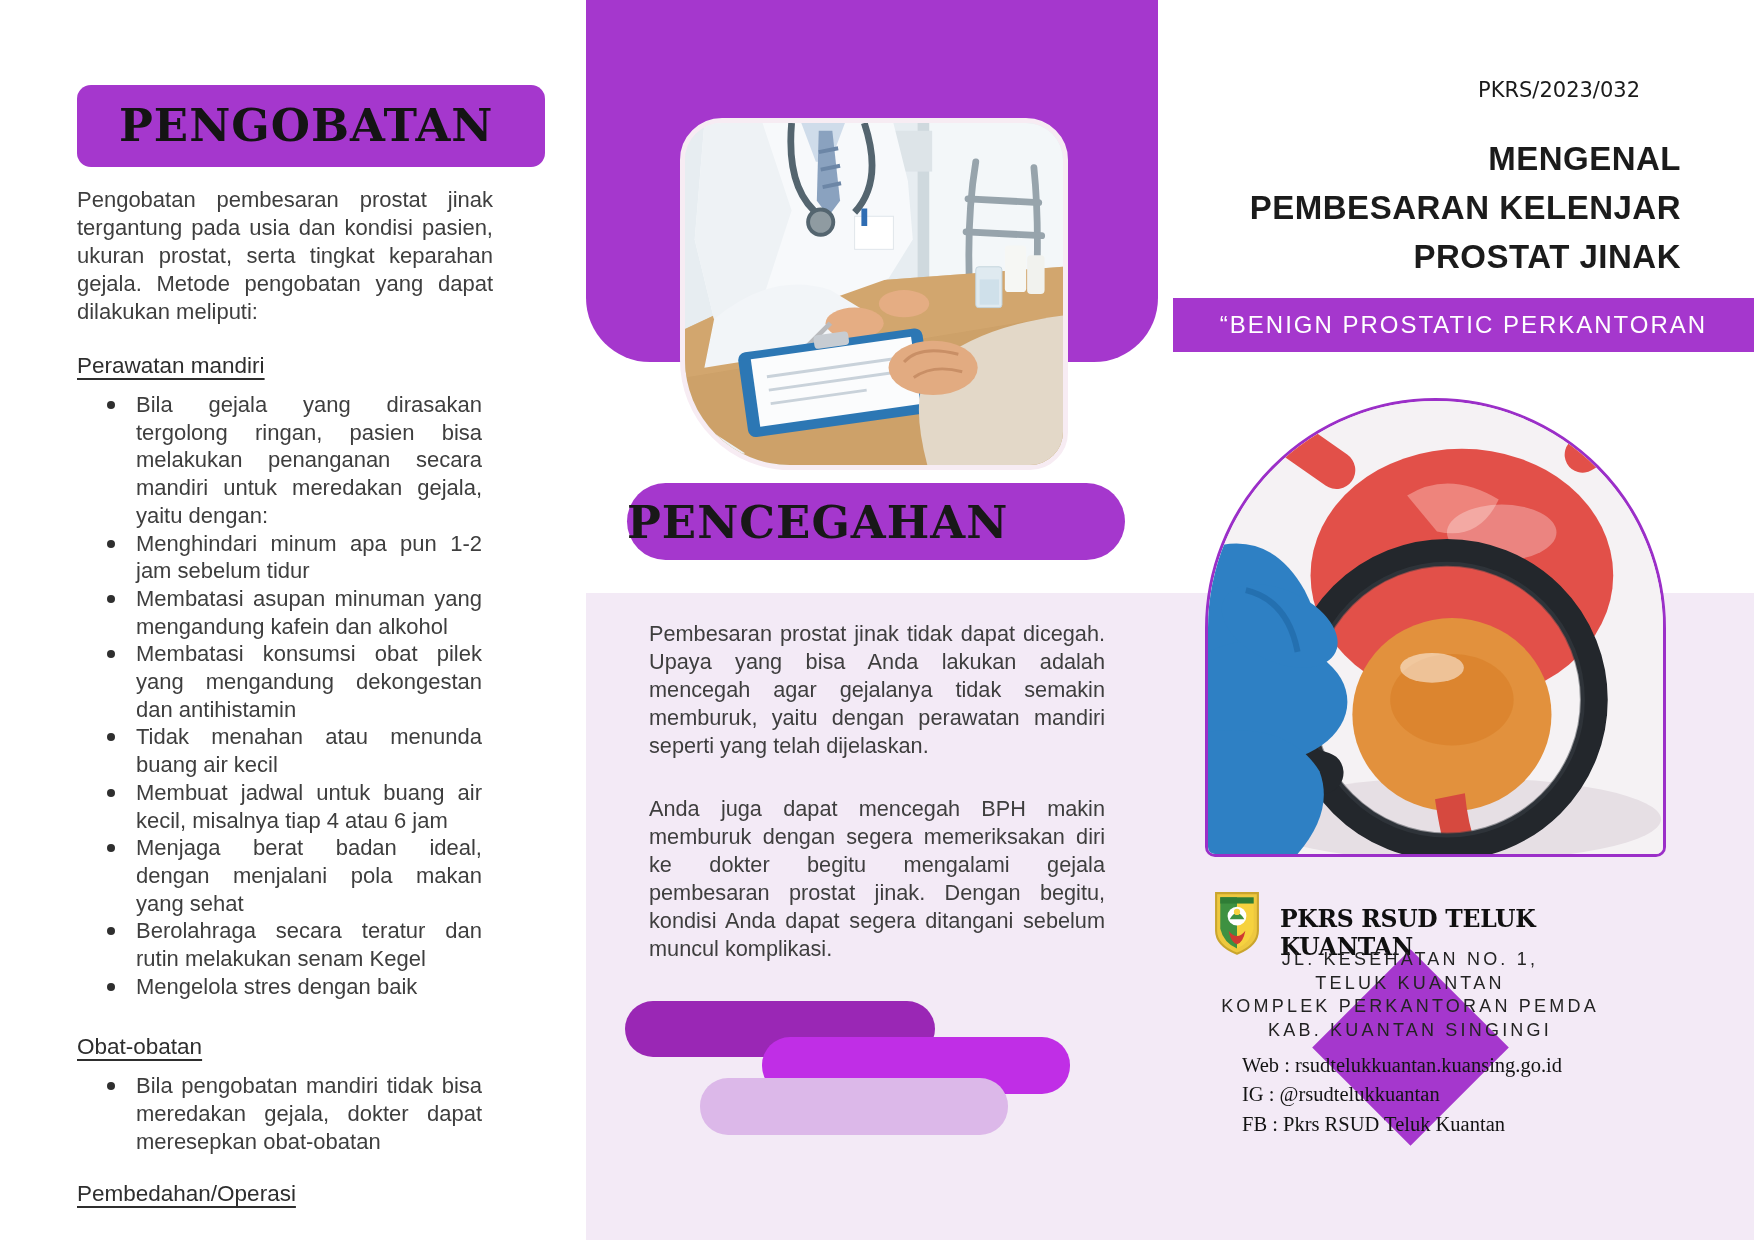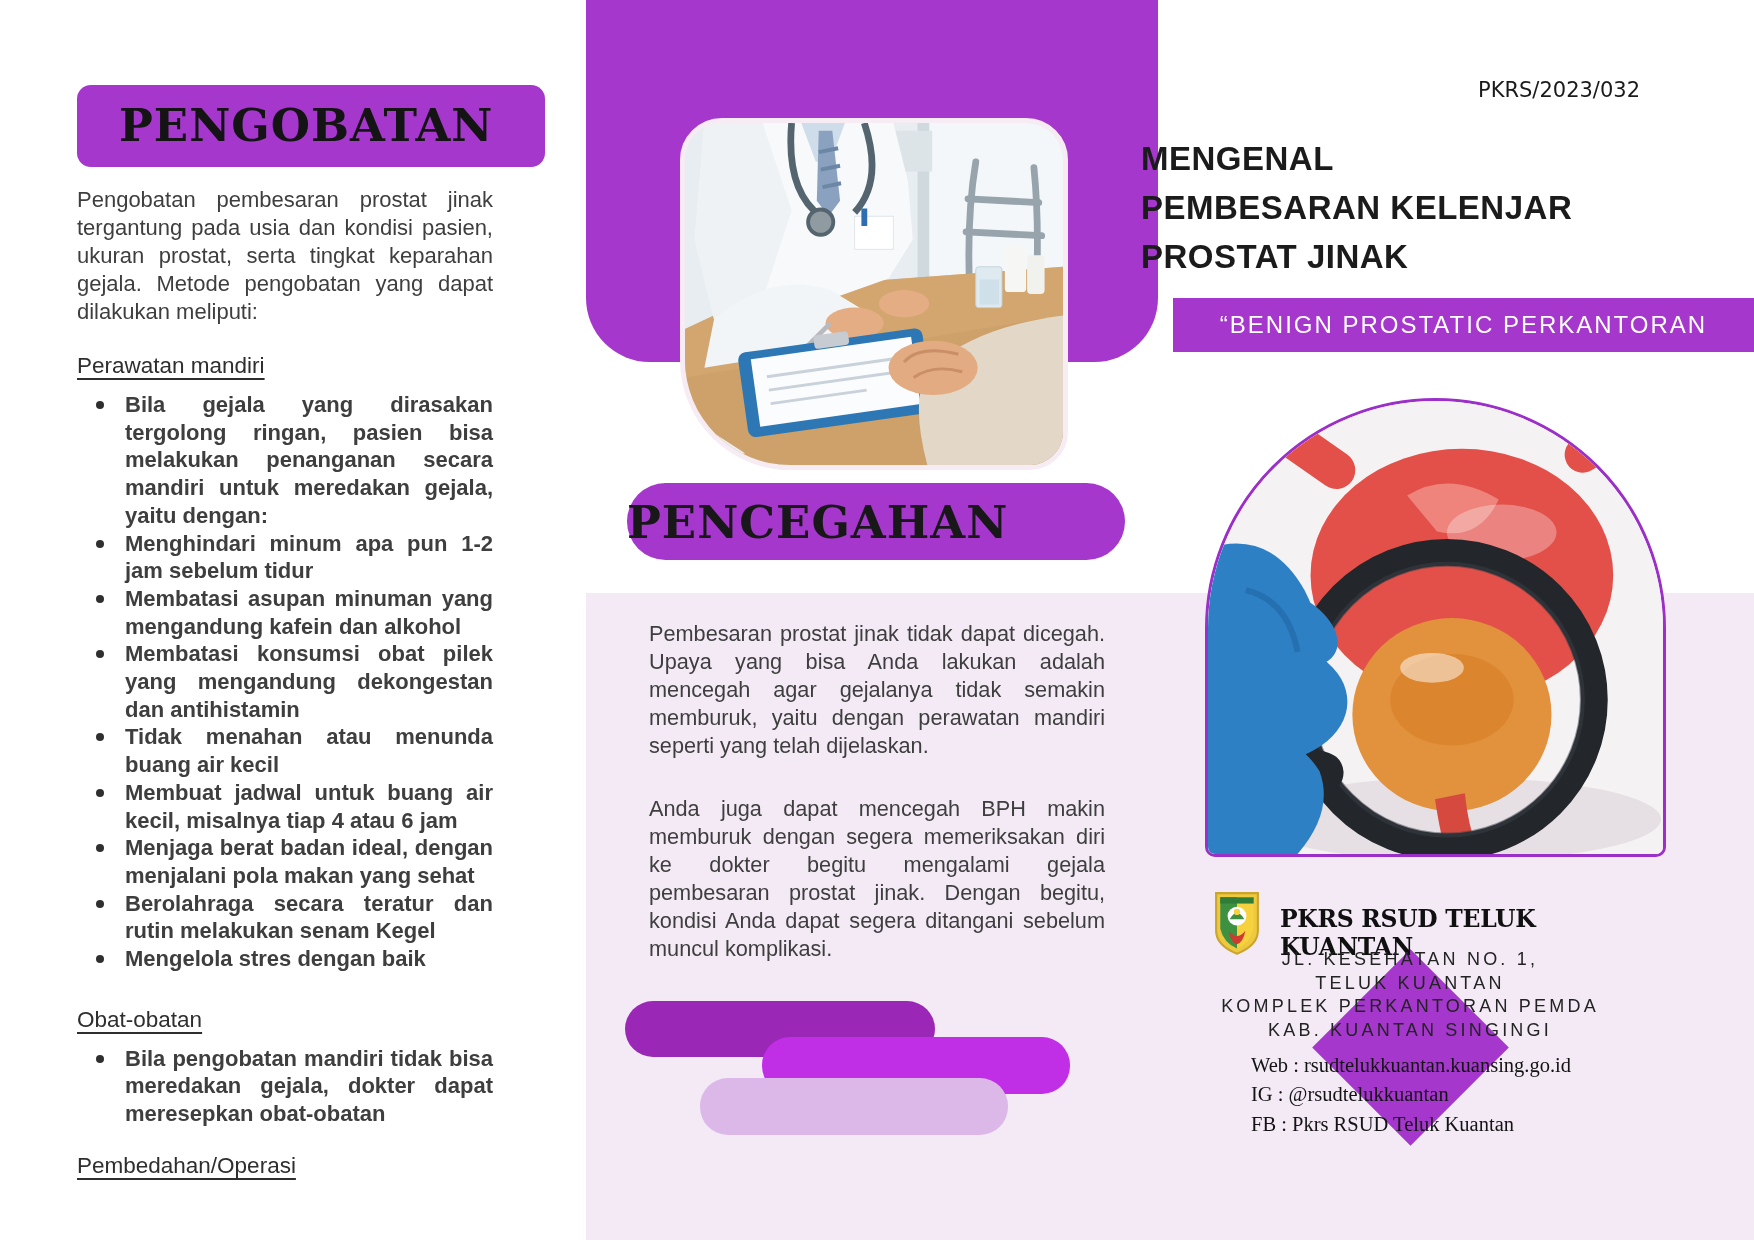--- a/index.html
+++ b/index.html
@@ -19,59 +19,59 @@
   
   .left-banner{left:77px;top:85px;width:468px;height:82px;background:#a537cd;z-index:1;border-radius:14px;}
   .left-banner span{display:block;line-height:82px;padding-left:42px;
        font-family:"DejaVu Serif",serif;font-weight:700;font-size:45px;letter-spacing:1px;color:#141414;}
   .left-content{left:77px;top:186px;width:416px;z-index:1;font-size:22px;line-height:28px;}
   .left-content p.intro{margin:0 0 26px 0;text-align:justify;}
   .subhead{margin:0 0 11px 0;font-size:22.5px;font-weight:500;color:#2e2e2e;
            text-decoration:underline;text-decoration-thickness:2px;text-underline-offset:5px;}
   .subhead.gap1{margin-top:33px;}
   .subhead.gap2{margin-top:24px;margin-bottom:8px;}
-  ul.bullets{margin:0;padding:0;list-style:none;font-weight:bold;}
+  ul.bullets{margin:11px;padding:0;list-style:none;}
   ul.bullets li{position:relative;padding-left:48px;line-height:27.7px;text-align:justify;}
   ul.bullets li::before{content:"";position:absolute;left:19px;top:10px;width:8px;height:8px;
                         border-radius:50%;background:#2f2f2f;}
 
   
   .mid-pill-title{left:627px;top:483px;width:498px;height:77px;background:#a537cd;border-radius:40px;
                   z-index:1;text-align:left;}
   .mid-pill-title span{line-height:80px;font-family:"DejaVu Serif",serif;font-weight:700;
                        font-size:45px;letter-spacing:1px;color:#181818;}
   .mid-text{left:646px;top:617px;width:462px;z-index:1;font-size:21.7px;line-height:28px;}
   .mid-text p{margin:3px;text-align:justify;}
   .mid-text p + p{margin-top:35px;}
   .pill{border-radius:28px;}
   .pill-a{left:625px;top:1001px;width:310px;height:56px;background:#9a27b5;z-index:1;}
   .pill-b{left:762px;top:1037px;width:308px;height:57px;background:#c02ee6;z-index:2;}
   .pill-c{left:700px;top:1078px;width:308px;height:57px;background:#dcb8e9;z-index:3;}
 
   
   .doc-code{left:1478px;top:78px;z-index:1;font-family:"DejaVu Sans",sans-serif;
             font-size:21px;color:#1a1a1a;}
-  .main-title{left:1141px;top:134px;width:540px;z-index:1;text-align:left;white-space:pre-line;
+  .main-title{left:1141px;top:134px;width:540px;z-index:1;text-align:right;white-space:pre-line;
               font-weight:700;font-size:33px;line-height:49px;letter-spacing:0.5px;color:#1b1b1b;}
   .bph-banner{left:1173px;top:298px;width:581px;height:54px;background:#a537cd;z-index:1;
               text-align:center;}
   .bph-banner span{line-height:54px;color:#ffffff;font-weight:300;font-size:24px;letter-spacing:2px;}
   .arch-frame{left:1205px;top:398px;width:461px;height:459px;box-sizing:border-box;
               border:3px solid #9b2fc8;border-radius:231px 231px 10px 10px;overflow:hidden;
               z-index:2;background:#f5f2f4;}
   .arch-frame svg{display:block;width:100%;height:100%;}
   .logo{left:1214px;top:891px;width:46px;height:64px;z-index:2;}
   .org-title{left:1280px;top:905px;width:380px;z-index:2;font-family:"DejaVu Serif",serif;
              font-weight:700;font-size:23.5px;letter-spacing:-0.3px;color:#101010;}
   .diamond{left:1341px;top:978px;width:139px;height:139px;background:#a537cd;
            transform:rotate(45deg);z-index:1;}
   .address{left:1150px;top:948px;width:520px;z-index:2;text-align:center;white-space:pre-line;
            font-size:18px;line-height:23.7px;letter-spacing:3.2px;font-weight:500;color:#232323;}
   .contacts{left:1242px;top:1051px;width:420px;z-index:2;white-space:pre-line;
-            font-family:"Liberation Serif",serif;font-size:20.5px;line-height:29.3px;color:#131313;margin-left:9px;}
+            font-family:"Liberation Serif",serif;font-size:20.5px;line-height:29.3px;color:#131313;}
 </style>
 </head>
 <body>
 
 <div class="page">
 
   <div class="abs lavender-bg"></div>
 
   <div class="abs left-banner">
     <span>PENGOBATAN</span>

